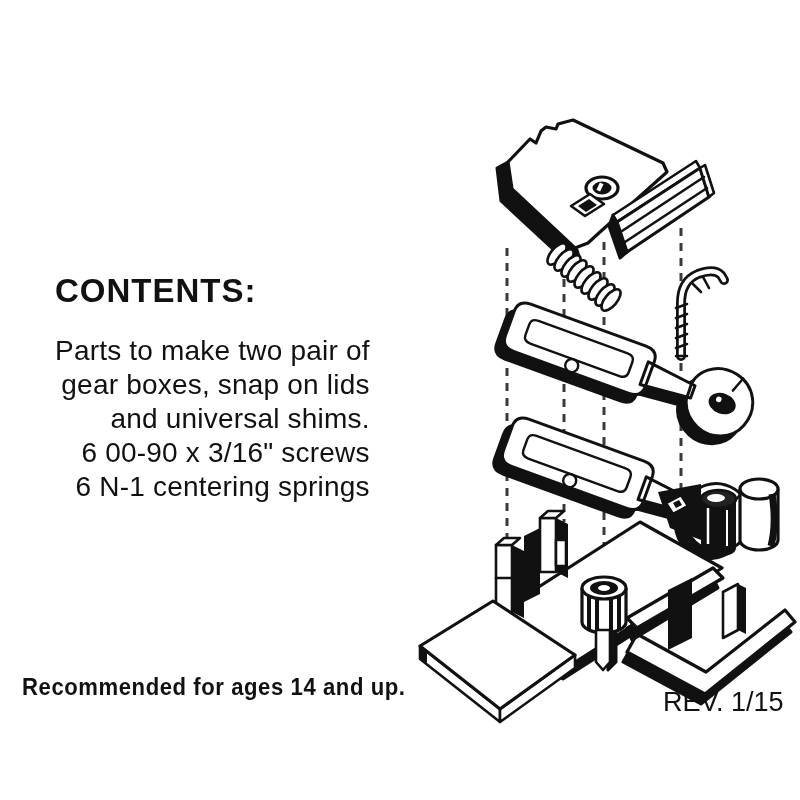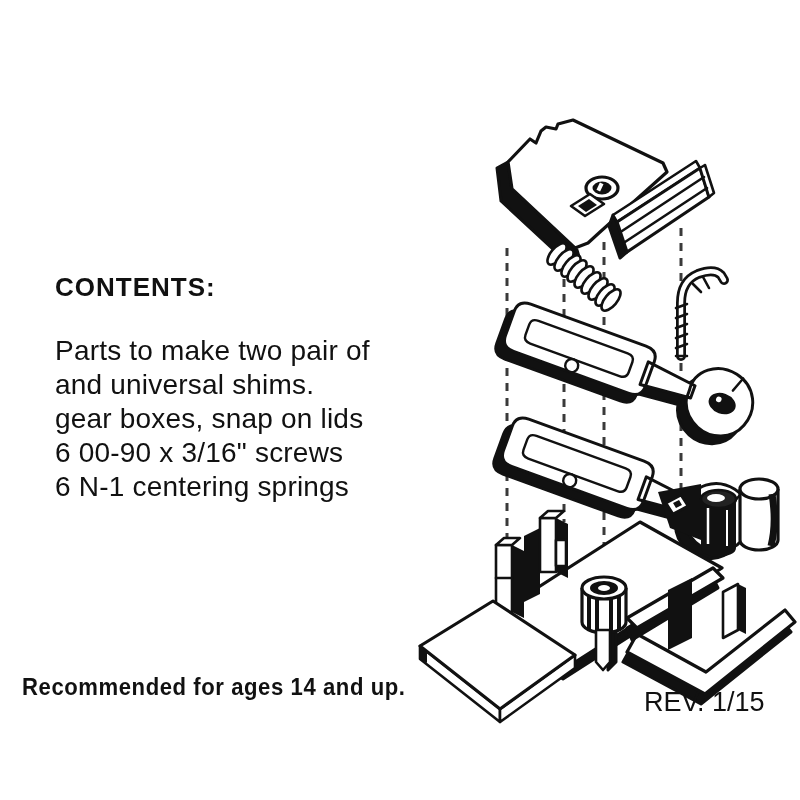--- a/index.html
+++ b/index.html
@@ -1,24 +1,24 @@
 <!DOCTYPE html>
 <html><head>
 <meta charset="utf-8">
 <style>
   html,body{margin:0;padding:0;background:#fff;width:800px;height:800px;overflow:hidden;}
   .sheet{position:relative;width:800px;height:800px;background:#fff;
          font-family:"Liberation Sans","DejaVu Sans",sans-serif;color:#111;}
-  .heading{position:absolute;left:55px;top:272px;font-size:26px;font-weight:bold;
+  .heading{position:absolute;left:55px;top:272px;font-size:33px;font-weight:bold;
            letter-spacing:1px;white-space:nowrap;}
   .bodytext{position:absolute;left:55px;top:334px;font-size:28px;line-height:34px;
-            letter-spacing:.2px;white-space:nowrap;}
+            letter-spacing:.2px;white-space:nowrap;text-align:right;}
   .age{position:absolute;left:22px;top:674px;font-size:23px;font-weight:bold;
        letter-spacing:.6px;transform:scaleX(.96);transform-origin:left;white-space:nowrap;}
-  .rev{position:absolute;left:644px;top:687px;font-size:27px;white-space:nowrap;}
+  .rev{position:absolute;left:663px;top:687px;font-size:27px;white-space:nowrap;}
   svg{position:absolute;left:0;top:0;}
   .face{fill:#fff;stroke:#111;stroke-width:3.2;stroke-linejoin:round;}
   .thin{stroke-width:2.6;}
   .shadow{fill:#111;stroke:#111;stroke-width:3;stroke-linejoin:round;}
   .ln{stroke:#111;stroke-width:2.6;fill:none;stroke-linecap:round;}
   .ink{fill:#111;}
   .dash{stroke:#3a3a3a;stroke-width:3;stroke-dasharray:8 7;fill:none;}
 </style>
 </head>
 <body>
@@ -146,22 +146,22 @@
       <path class="face thin" d="M575 655 L500 709 L500 722 L575 668 Z"></path>
       <path class="face" d="M493 601 L575 655 L500 709 L420 646 Z"></path>
       <path class="ink" d="M420 646 L427 652 L427 663 L420 659 Z"></path>
     </g>
   </svg>
 
   <div class="heading">CONTENTS:</div>
 
   <div class="bodytext">
     <div>Parts to make two pair of</div>
+    <div>gear boxes, snap on lids</div>
     <div>and universal shims.</div>
-    <div>gear boxes, snap on lids</div>
     <div>6 00-90 x 3/16" screws</div>
     <div>6 N-1 centering springs</div>
   </div>
 
   <div class="age">Recommended for ages 14 and up.</div>
   <div class="rev">REV. 1/15</div>
 
 </div>
 
 </body></html>

